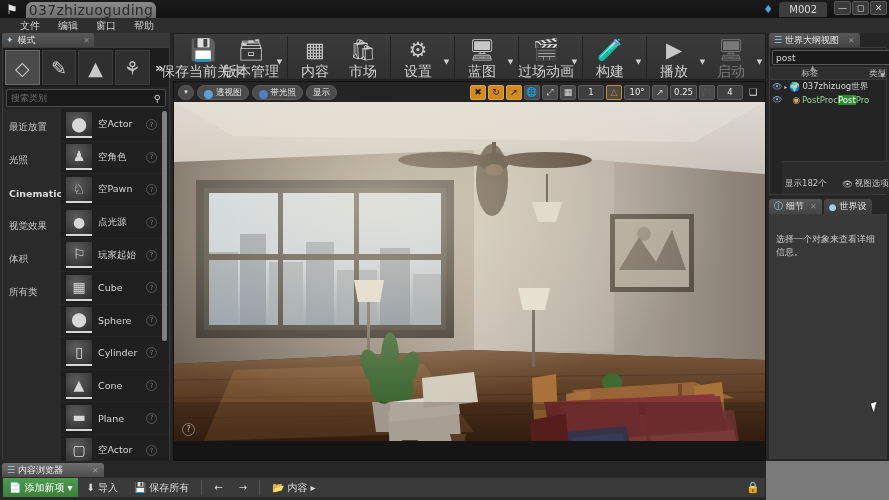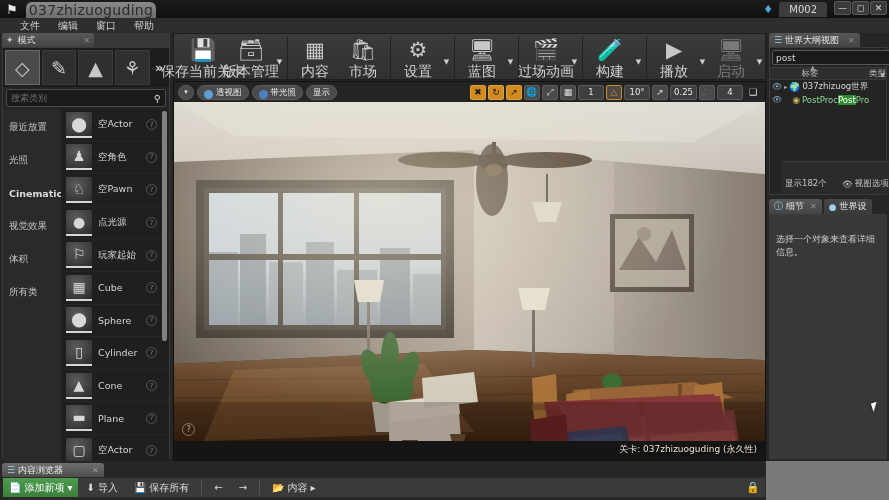--- a/index.html
+++ b/index.html
@@ -601,23 +601,20 @@
         <div class="val">10°</div>
         <div class="sq">↗</div>
         <div class="val">0.25</div>
         <div class="sq">🎥</div>
         <div class="val">4</div>
         <div class="sq" style="background:transparent;border:0;">❑</div>
       </div>
     </div>
 
     <div class="vp-q">?</div>
-    <div class="vp-footer">
-      <span class="lvl">关卡: 037zhizuoguding (永久性)</span>
-    </div>
   </div>
 
   <div class="outliner-tabstrip">
     <div class="ptab">
       <span class="ic">☰</span>
       <span>世界大纲视图</span>
       <span class="x">✕</span>
     </div>
   </div>
 

